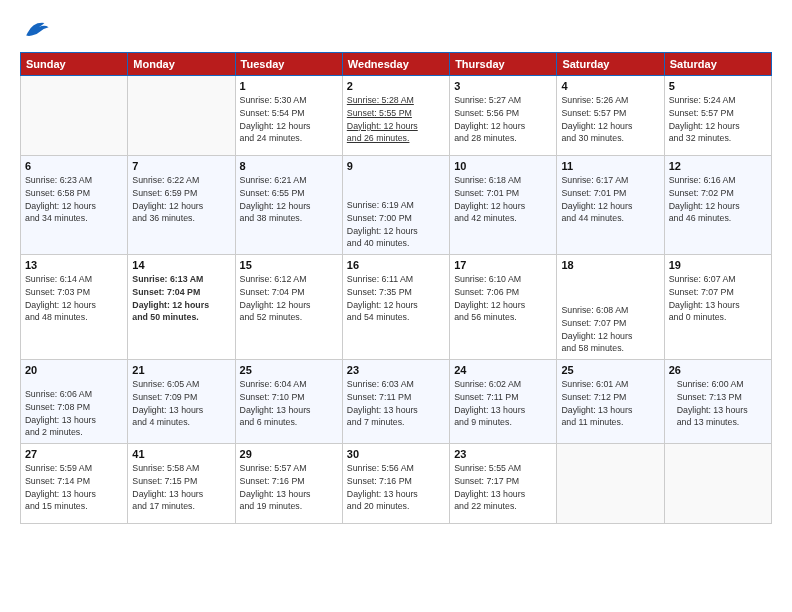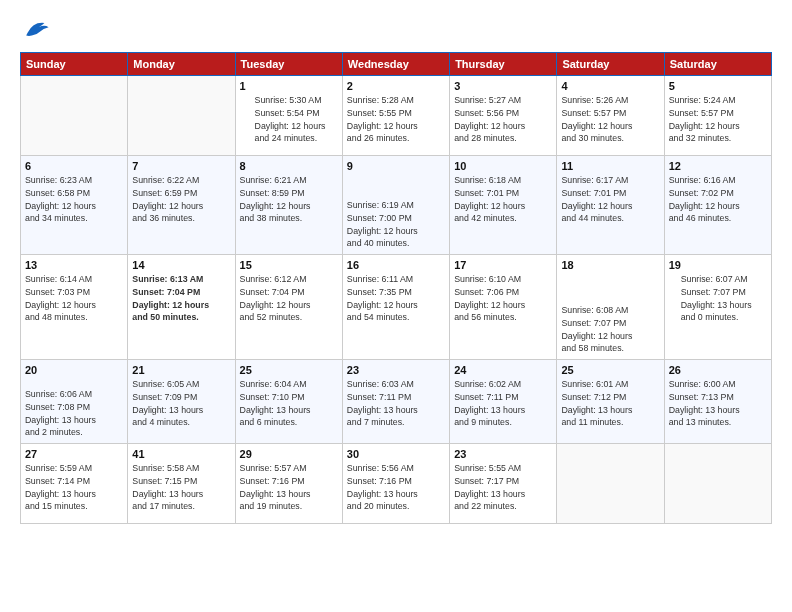--- a/index.html
+++ b/index.html
@@ -133,28 +133,28 @@
           <th>Saturday</th>
           <th>Saturday</th>
         </tr>
     </thead>
     <tbody id="calendar-body">
     <tr>
           <td class="empty"></td>
           <td class="empty"></td>
           <td>
             <span class="day-num">1</span>
-            <div class="day-info" style="white-space: pre-line; margin-left: 15px;">Sunrise: 5:30 AM
+            <div class="day-info" style="white-space: pre-line;">Sunrise: 5:30 AM
 Sunset: 5:54 PM
 Daylight: 12 hours
 and 24 minutes.</div>
           </td>
           <td>
             <span class="day-num">2</span>
-            <div class="day-info" style="white-space: pre-line;">Sunrise: 5:28 AM
+            <div class="day-info" style="white-space: pre-line; text-decoration: underline;">Sunrise: 5:28 AM
 Sunset: 5:55 PM
 Daylight: 12 hours
 and 26 minutes.</div>
           </td>
           <td>
             <span class="day-num">3</span>
             <div class="day-info" style="white-space: pre-line;">Sunrise: 5:27 AM
 Sunset: 5:56 PM
 Daylight: 12 hours
 and 28 minutes.</div>
@@ -185,21 +185,21 @@
           <td>
             <span class="day-num">7</span>
             <div class="day-info" style="white-space: pre-line;">Sunrise: 6:22 AM
 Sunset: 6:59 PM
 Daylight: 12 hours
 and 36 minutes.</div>
           </td>
           <td>
             <span class="day-num">8</span>
             <div class="day-info" style="white-space: pre-line;">Sunrise: 6:21 AM
-Sunset: 8:59 PM
+Sunset: 6:55 PM
 Daylight: 12 hours
 and 38 minutes.</div>
           </td>
           <td>
             <span class="day-num">9</span>
             <div class="day-info" style="white-space: pre-line; margin-top: 27px;">Sunrise: 6:19 AM
 Sunset: 7:00 PM
 Daylight: 12 hours
 and 40 minutes.</div>
           </td>
@@ -263,21 +263,21 @@
           </td>
           <td>
             <span class="day-num">18</span>
             <div class="day-info" style="white-space: pre-line; margin-top: 33px;">Sunrise: 6:08 AM
 Sunset: 7:07 PM
 Daylight: 12 hours
 and 58 minutes.</div>
           </td>
           <td>
             <span class="day-num">19</span>
-            <div class="day-info" style="white-space: pre-line; margin-left: 12px;">Sunrise: 6:07 AM
+            <div class="day-info" style="white-space: pre-line;">Sunrise: 6:07 AM
 Sunset: 7:07 PM
 Daylight: 13 hours
 and 0 minutes.</div>
           </td>
         </tr>
         <tr>
           <td>
             <span class="day-num">20</span>
             <div class="day-info" style="white-space: pre-line; margin-top: 12px;">Sunrise: 6:06 AM
 Sunset: 7:08 PM
@@ -314,21 +314,21 @@
           </td>
           <td>
             <span class="day-num">25</span>
             <div class="day-info" style="white-space: pre-line;">Sunrise: 6:01 AM
 Sunset: 7:12 PM
 Daylight: 13 hours
 and 11 minutes.</div>
           </td>
           <td>
             <span class="day-num">26</span>
-            <div class="day-info" style="white-space: pre-line;">Sunrise: 6:00 AM
+            <div class="day-info" style="white-space: pre-line; margin-left: 8px;">Sunrise: 6:00 AM
 Sunset: 7:13 PM
 Daylight: 13 hours
 and 13 minutes.</div>
           </td>
         </tr>
         <tr>
           <td>
             <span class="day-num">27</span>
             <div class="day-info" style="white-space: pre-line;">Sunrise: 5:59 AM
 Sunset: 7:14 PM

